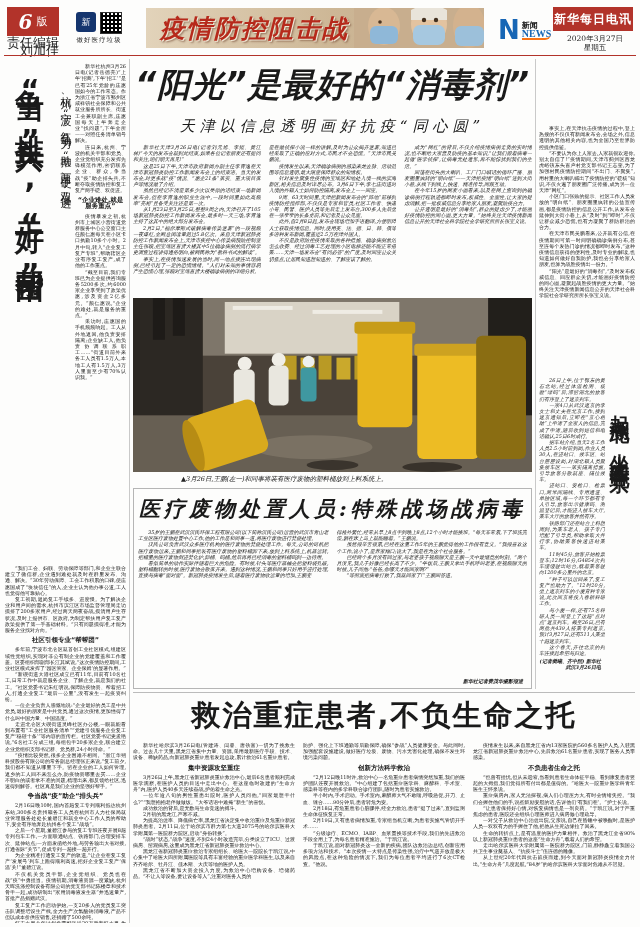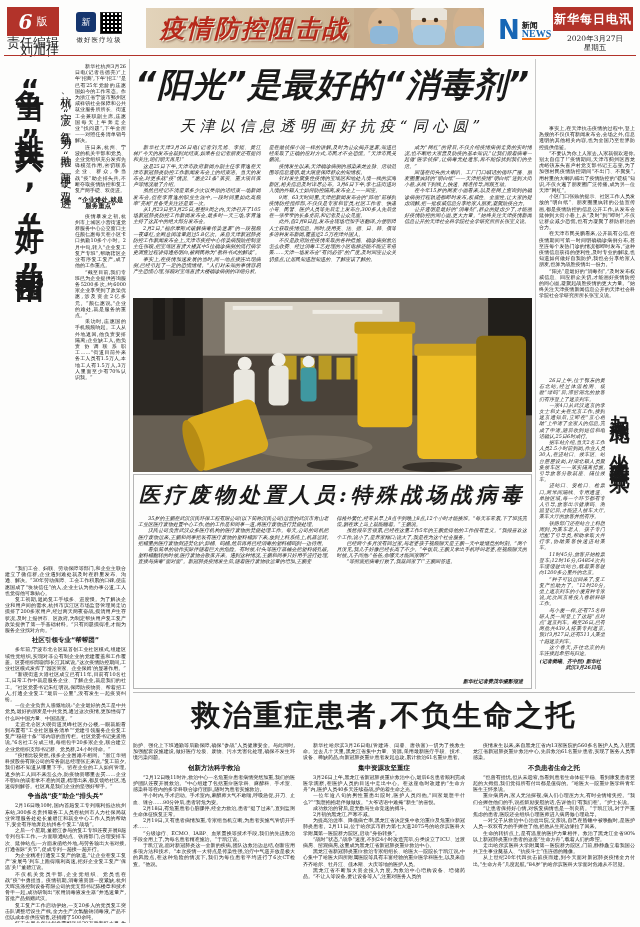--- a/index.html
+++ b/index.html
@@ -237,20 +237,21 @@
               <rect x="282" y="46" width="68" height="12" rx="3" fill="#cda221"></rect>
               <rect x="344" y="38" width="50" height="124" rx="6" fill="#8a6d12"></rect>
               <g transform="rotate(-18 100 140)">
                 <rect x="58" y="108" width="74" height="56" rx="9" fill="#d9aa1d"></rect>
                 <ellipse cx="60" cy="136" rx="8" ry="27" fill="#b78c14"></ellipse>
               </g>
               <ellipse cx="200" cy="168" rx="26" ry="5" fill="#3a342d"></ellipse>
               <ellipse cx="300" cy="170" rx="30" ry="5" fill="#38322b"></ellipse>
             </svg>
           </div>
+          <div id="caption">▲3月26日,王鹏(左一)和同事将装有医疗废物的塑料桶放到上料系统上。</div>
 
           <div id="wastebox">
             <div id="wastehl">医疗废物处置人员:特殊战场战病毒</div>
             <div id="wastebody" class="colrow">
               <div class="col tiny">
 
               <p class="para">35岁的王鹏在武汉汉氏环保工程有限公司(以下简称汉氏公司)运营的武汉市青山老工业区医疗废物处置中心工作,他的工作是和同事一道,将医疗废物进行焚烧处理。</p>
                   <p class="para">汉氏公司负责武汉众多医疗机构的医疗废物的焚烧处理工作。每天,公司的司机把医疗废物运来,王鹏和同事把装有医疗废物的塑料桶卸下来,放到上料系统上,机器运转,把桶里的医疗废物倒进焚化炉,卸桶、码桶,然后再将已经消毒的塑料桶码到一边待用。</p>
                   <p class="para">看似简单的动作实际伴随着巨大的危险。有时候,针头等医疗器械会把塑料袋扎破,塑料桶翻转的时候,医疗废物会散落开来。遇到这种情况,王鹏和同事只好用手进行处理,直接与病毒“面对面”。新冠肺炎疫情发生后,随着医疗废物收运量的增加,王鹏变</p>
                 </div>
@@ -296,44 +297,44 @@
             <div id="qdhl">起点湖北,坐上火车回北京</div>
           </div>
         </div>
       </div>
 
       <div id="botsec">
         <div id="hjhl">救治重症患者,不负生命之托</div>
         <div id="hjbody" class="colrow">
           <div class="col tiny">
 
-          <p class="para cont">防护、强化上下班通勤等后勤保障,确保“参战”人员健康安全。与此同时,加强配套设施建设,做好医疗垃圾、废物、污水无害化处理,确保不发生环境污染问题。</p>
-              <p class="para sub">创新方法科学救治</p>
-              <p class="para">“2月12日晚11时许,救治中心一名危重症患者病情突然加重,我们的医护团队连夜开展救治。”中心组建了包括重症医学科、麻醉科、手术室、感染科等在内的多学科联合诊疗团队,随时为患者实施救治。</p>
-              <p class="para">半小时内,手术启动。手术室内,麻醉师大气不敢喘,呼吸急促,开刀、止血、缝合……90分钟后,患者转危为安。</p>
-              <p class="para">2月18日,有危重患者心脏骤停,经全力救治,患者“挺了过来”,直到监测生命体征恢复正常。</p>
-              <p class="para">2月19日,又有患者病情加重,专家组当机立断,为患者实施气管切开手术……</p>
-              <p class="para">“分级诊疗、ECMO、IABP、血浆置换等技术手段,我们的先进救治手段全用上了,为每名患者精准施治。”于凯江说。</p>
-              <p class="para">于凯江说,面对新冠肺炎这一全新的疾病,团队边救治边总结,创新应用多项方法和技术。“本次疫情一大特点是传染性强,治疗中气道开放是极大的风险点,在这种危险的情况下,我们为每位患者平均进行了6次CT检查。”他说。</p>
-            </div>
-          <div class="col tiny">
-
           <p class="para">新华社哈尔滨3月26日电(管建涛、闫睿、唐铁富)一切为了挽救生命。过去几十天里,黑龙江省集中力量、资源,采用最新医疗手段、技术、设备、稀缺药品,向新冠肺炎重症患者发起总攻,累计救治61名重症患者。</p>
               <p class="para sub">集中资源攻坚重症</p>
               <p class="para">3月26日上午,黑龙江省新冠肺炎重症救治中心,最后6名患者顺利完成医学观察,在医护人员的目送中走出中心。在这座临时改建的“生命方舟”内,医护人员40多天连续奋战,护佑着生命之光。</p>
               <p class="para">一位年逾八旬的男性重患出院时,医护人员问他,“回家最想干什么?”“我想抱抱老伴做做饭。”大爷话语中难掩“新生”的喜悦。</p>
               <p class="para">成功救治的背后,是无数与生命竞速的搏斗。</p>
               <p class="para">2月初的黑龙江,严寒不减。</p>
               <p class="para">为提高治愈率、降低病亡率,黑龙江省决定集中收治重症及危重症新冠肺炎患者。2月11日,位于哈尔滨市群力第七大道2075号的哈尔滨医科大学附属第一医院群力院区,启动“身份转换”。</p>
               <p class="para">“战时”状态,“战争”速度,不到24小时改造完毕,分类设立了ICU、过渡病房、留观病房,这里成为黑龙江省新冠肺炎重症救治中心。</p>
               <p class="para">黑龙江省新冠肺炎重症救治专家组组长、哈医大一院院长于凯江说,中心集中了哈医大四所附属医院等具有丰富经验的重症医学科医生,以及来自齐齐哈尔、牡丹江、佳木斯、大庆等地的医护人员。</p>
               <p class="para">黑龙江省不断加大资金投入力度,为救治中心增购设备、增储药品。“不让人等设备,要让设备等人”,注重对医务人员的</p>
             </div>
           <div class="col tiny">
 
+          <p class="para cont">防护、强化上下班通勤等后勤保障,确保“参战”人员健康安全。与此同时,加强配套设施建设,做好医疗垃圾、废物、污水无害化处理,确保不发生环境污染问题。</p>
+              <p class="para sub">创新方法科学救治</p>
+              <p class="para">“2月12日晚11时许,救治中心一名危重症患者病情突然加重,我们的医护团队连夜开展救治。”中心组建了包括重症医学科、麻醉科、手术室、感染科等在内的多学科联合诊疗团队,随时为患者实施救治。</p>
+              <p class="para">半小时内,手术启动。手术室内,麻醉师大气不敢喘,呼吸急促,开刀、止血、缝合……90分钟后,患者转危为安。</p>
+              <p class="para">2月18日,有危重患者心脏骤停,经全力救治,患者“挺了过来”,直到监测生命体征恢复正常。</p>
+              <p class="para">2月19日,又有患者病情加重,专家组当机立断,为患者实施气管切开手术……</p>
+              <p class="para">“分级诊疗、ECMO、IABP、血浆置换等技术手段,我们的先进救治手段全用上了,为每名患者精准施治。”于凯江说。</p>
+              <p class="para">于凯江说,面对新冠肺炎这一全新的疾病,团队边救治边总结,创新应用多项方法和技术。“本次疫情一大特点是传染性强,治疗中气道开放是极大的风险点,在这种危险的情况下,我们为每位患者平均进行了6次CT检查。”他说。</p>
+            </div>
+          <div class="col tiny">
+
           <p class="para">疫情发生以来,来自黑龙江省内13家医院的560多名医护人员,入驻黑龙江省新冠肺炎重症救治中心,先后救治61名重症患者,实现了医务人员零感染。</p>
               <p class="para sub">不负患者生命之托</p>
               <p class="para">“也曾有担忧,但从未退缩,当看到患者生命体征平稳、看到康复患者竖起的大拇指,我们觉得所有付出都是值得的。”哈医大一院重症医学科青年医生王怀泉说。</p>
               <p class="para">重症病房内,家人无法探视,病人们心理压力大,有时会情绪失控。“我们会握住他们的手,说些鼓励安慰的话,告诉他们‘有我们在’。”护士长说。</p>
               <p class="para">“让患者保持好心情,对恢复病情也是一剂良药。”于凯江说,对于严重焦虑的患者,医院还会组织心理医师进入病房做心理疏导。</p>
               <p class="para">一对父子从救治中心治愈出院,父亲说,自己在昏睡中被唤醒时,是医护人员一双双有力的手握住了他,把他从生死边缘拉了回来。</p>
               <p class="para">生命的转折点上,是有温度的医护力量相伴。救治了黑龙江全省90%以上新冠肺炎重症患者的这座“生命方舟”,载着人们的希望。</p>
               <p class="para">走出哈尔滨医科大学附属第一医院群力院区,门前,静静矗立着我国公共卫生事业奠基人、“抗疫斗士”伍连德的雕像。</p>
               <p class="para">从上世纪20年代因抗击鼠疫而建,到今天面对新冠肺炎疫情全力付出,“生命方舟”几度起航,“84岁”的哈尔滨医科大学面对危难从不迟疑。</p>
             </div>

